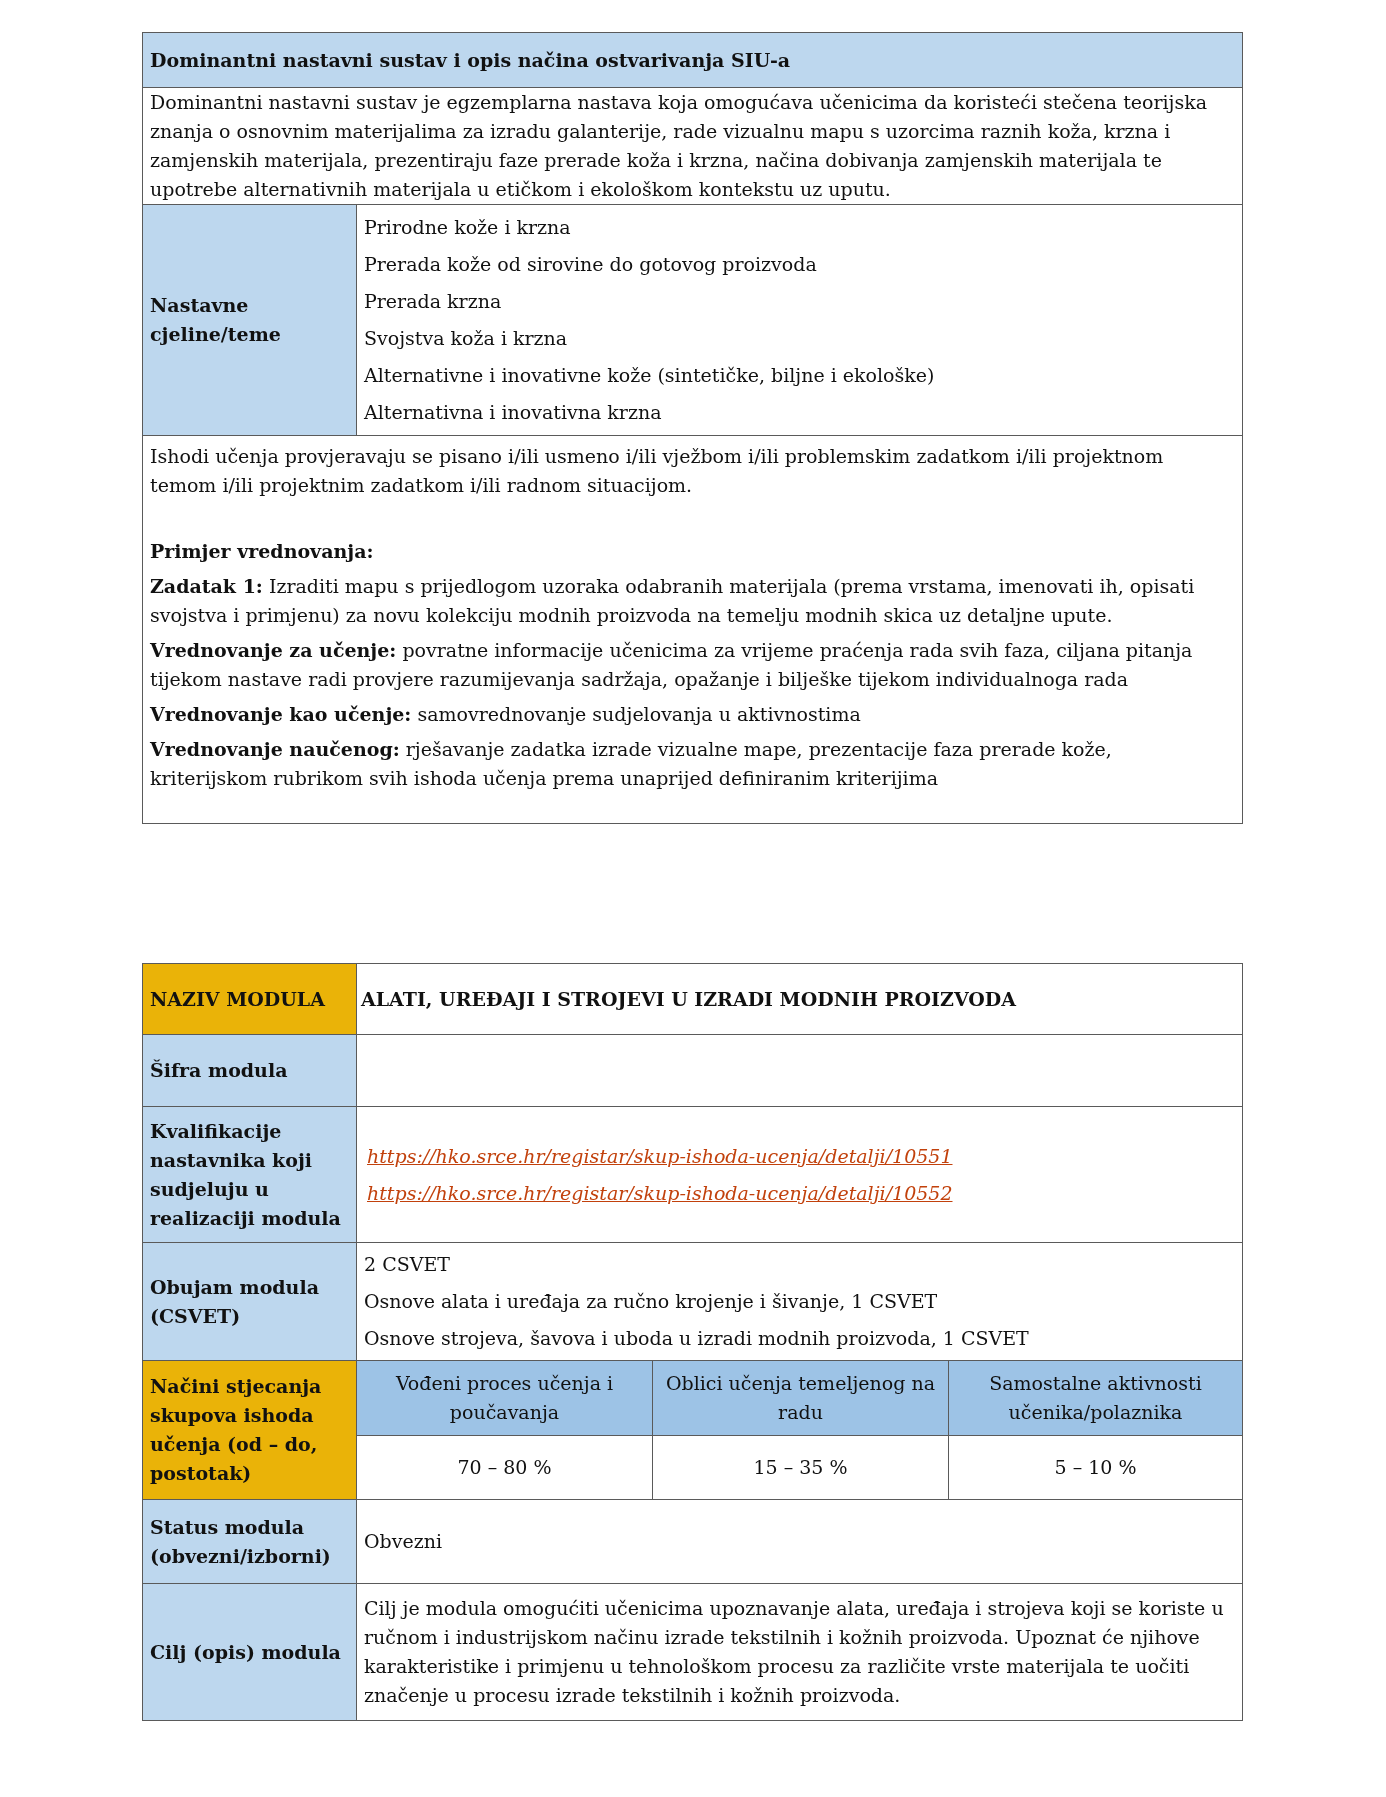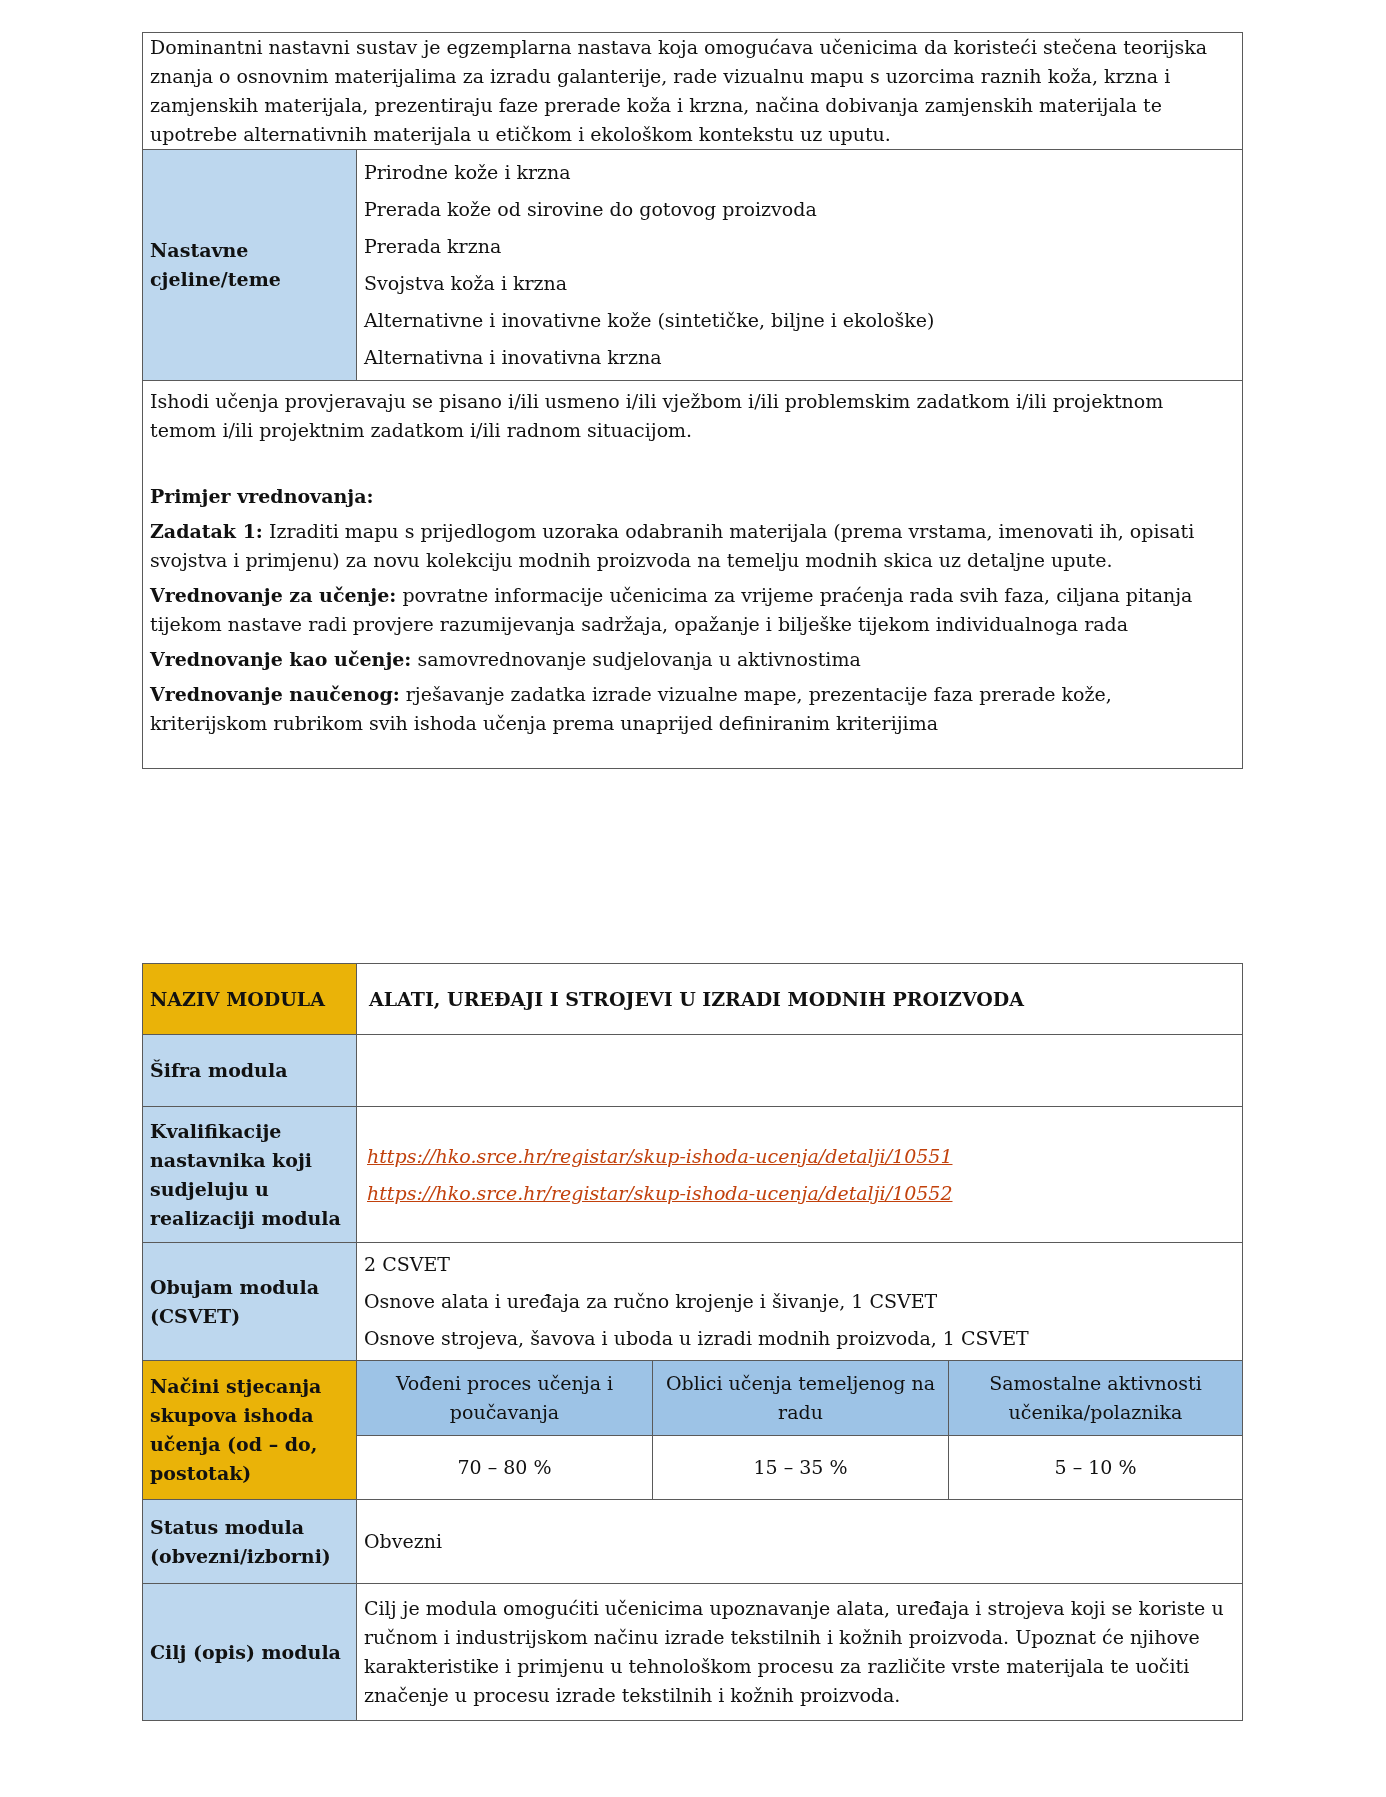--- a/index.html
+++ b/index.html
@@ -21,20 +21,23 @@
 </style>
 </head>
 <body>
 
 <table class="tbl" id="t1">
   <colgroup>
       <col style="width:214px">
       <col>
     </colgroup>
   <tbody>
+      <tr style="height:55px">
+    <td colspan="2" class="hdr">Dominantni nastavni sustav i opis načina ostvarivanja SIU-a</td>
+  </tr>
   <tr style="height:108px">
     <td colspan="2">Dominantni nastavni sustav je egzemplarna nastava koja omogućava učenicima da koristeći stečena teorijska znanja o osnovnim materijalima za izradu galanterije, rade vizualnu mapu s uzorcima raznih koža, krzna i zamjenskih materijala, prezentiraju faze prerade koža i krzna, načina dobivanja zamjenskih materijala te upotrebe alternativnih materijala u etičkom i ekološkom kontekstu uz uputu.</td>
   </tr>
   <tr style="height:231px">
     <td class="lbl">Nastavne cjeline/teme</td>
     <td style="line-height:37px;">
       <span class="line">Prirodne kože i krzna</span>
       <span class="line">Prerada kože od sirovine do gotovog proizvoda</span>
       <span class="line">Prerada krzna</span>
       <span class="line">Svojstva koža i krzna</span>
@@ -59,21 +62,21 @@
 <table class="tbl" id="t2">
   <colgroup>
       <col style="width:214px">
       <col style="width:296px">
       <col style="width:296px">
       <col>
     </colgroup>
   <tbody>
       <tr style="height:71px">
     <td class="lbl-dark">NAZIV MODULA</td>
-    <td colspan="3" class="b" style="padding-left:12px;">ALATI, UREĐAJI I STROJEVI U IZRADI MODNIH PROIZVODA</td>
+    <td colspan="3" class="b" style="padding-left:4px;">ALATI, UREĐAJI I STROJEVI U IZRADI MODNIH PROIZVODA</td>
   </tr>
   <tr style="height:72px">
     <td class="lbl">Šifra modula</td>
     <td colspan="3"></td>
   </tr>
   <tr style="height:136px">
     <td class="lbl">Kvalifikacije nastavnika koji sudjeluju u realizaciji modula</td>
     <td colspan="3" style="padding-left:10px; line-height:37px;">
       <a class="link line" href="#">https://hko.srce.hr/registar/skup-ishoda-ucenja/detalji/10551</a>
       <a class="link line" href="#">https://hko.srce.hr/registar/skup-ishoda-ucenja/detalji/10552</a>

